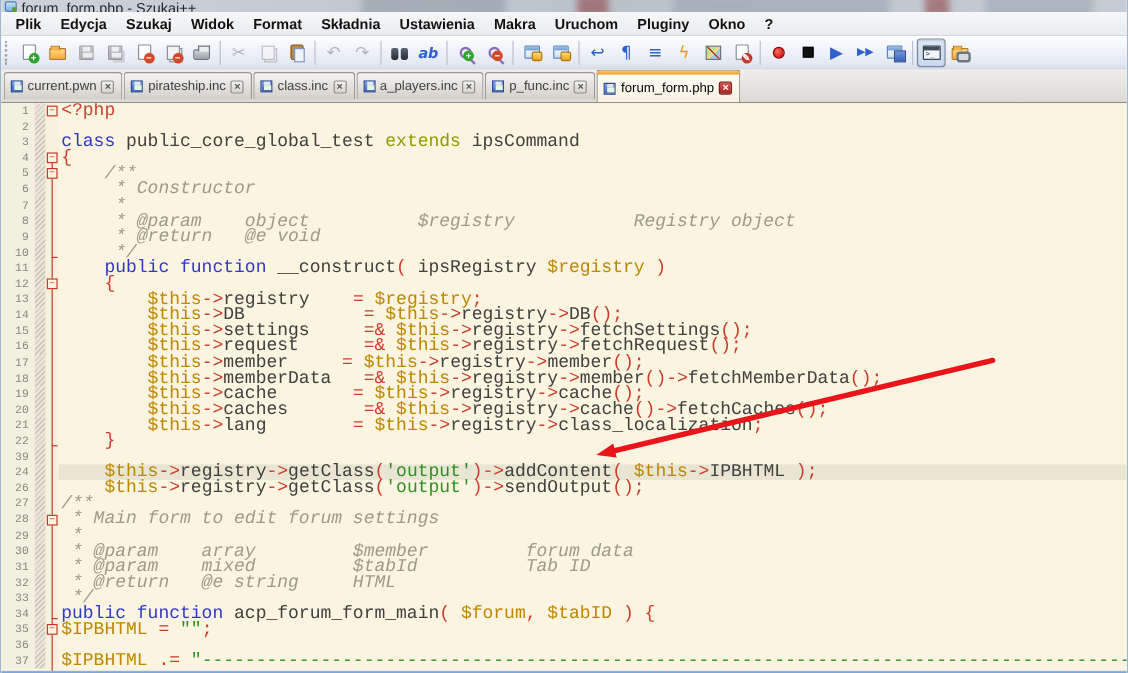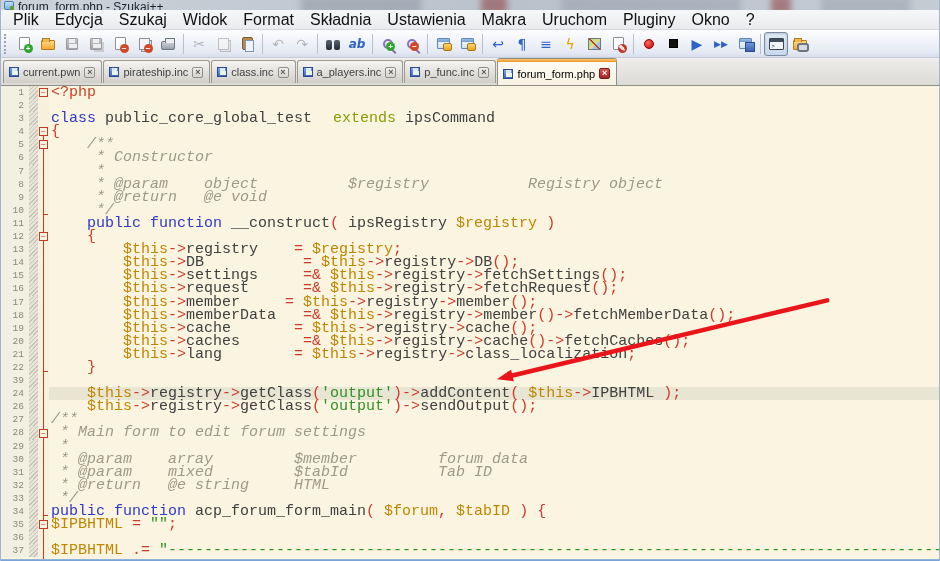--- a/index.html
+++ b/index.html
@@ -8,21 +8,21 @@
 
   
   .titlebar { position:relative; height:10px; background:linear-gradient(90deg,#cdd3da 0%,#c2c9d2 30%,#b9c1cb 55%,#c6ccd4 100%); overflow:hidden; }
   .titlebar .blob { position:absolute; top:-4px; height:18px; filter:blur(3px); opacity:.55; }
   .titlebar .title-text { position:absolute; left:17px; top:0; font-size:12px; color:#1d2430; white-space:nowrap; }
   .titlebar .app-ico { position:absolute; left:3px; top:1px; width:10px; height:9px; background:linear-gradient(#bfe0f7,#7fb2e5); border:1px solid #4a7dbb; border-radius:2px; }
   .titlebar .app-ico:after { content:""; position:absolute; right:-1px; bottom:-1px; width:4px; height:4px; background:#5aa02c; border-radius:1px; }
 
   
   .menubar { height:20px; background:linear-gradient(#f6f7f8,#e9ebee); border-bottom:1px solid #d5d7da; display:flex; align-items:center; padding-left:4px; }
-  .menu-item { font-size:16px; color:#111; padding:2px 8px; white-space:nowrap; cursor:default; }
+  .menu-item { font-size:12px; color:#111; padding:2px 8px; white-space:nowrap; cursor:default;font-weight:bold; }
 
   
   .toolbar { height:28px; background:linear-gradient(#fdfeff,#e3e8f2 85%,#d8deea); border-bottom:1px solid #c7ccd6; display:flex; align-items:center; padding-left:2px; }
   .grip { width:5px; height:20px; border-left:2px dotted #9aa4b4; margin:0 3px 0 1px; }
   .tsep { width:1px; height:20px; background:#b9c0cd; margin:0 3px; }
   .tbtn { width:24px; height:24px; display:flex; align-items:center; justify-content:center; border-radius:3px; position:relative; }
   .tbtn.pressed { border:1px solid #7a8aa0; background:linear-gradient(#dfe9f6,#c8d8ee); box-shadow:inset 0 1px 2px rgba(0,0,0,.15); }
   .tbtn.dis { filter:grayscale(1) opacity(.5); }
   
   .i-page { width:11px; height:13px; background:#fdfdfd; border:1px solid #8a8f98; border-radius:1px; position:relative; box-shadow:inset 0 0 0 1px #fff; }
@@ -69,21 +69,21 @@
 
   
   .editor { position:relative; height:475px; background:#fbf4e0; overflow:hidden; font-family:"Liberation Mono","DejaVu Sans Mono",monospace; }
   .row { display:flex; height:13.1px; align-items:stretch; }
   .ln { width:28px; flex:none; background:#f2f0e1; color:#8b887b; font-size:9.5px; line-height:13.1px; text-align:right; padding-right:5px; }
   .hatch { width:9px; flex:none; background:repeating-linear-gradient(135deg,#c8c5b8 0 1px,#e8e5d8 1px 3px); }
   .fold { width:11px; flex:none; background:#f6f0dc; position:relative; }
   .code { flex:1; font-size:15px; line-height:13.1px; white-space:pre; color:#404040; padding-left:2px; }
   .row.cur .code { background:#e8e5d2; }
   .tk{color:#3038c8;} .td{color:#404040;} .tv{color:#bf8600;} .to{color:#ce3b2b;}
-  .ts{color:#2e9125;} .tc{color:#9e9a89;font-style:italic;} .tp{color:#c8432b;} .tx{color:#8f9a00;margin-left:12px;}
+  .ts{color:#2e9125;} .tc{color:#9e9a89;font-style:italic;} .tp{color:#c8432b;} .tx{color:#8f9a00;}
   .foldlayer { position:absolute; left:37px; top:0; width:11px; height:100%; pointer-events:none; }
   .fline { position:absolute; left:5px; width:1px; background:#c63a28; }
   .fbox { position:absolute; left:1px; width:9px; height:9px; background:#fbf4e0; border:1px solid #c63a28; color:#c63a28; font-size:8px; line-height:7px; text-align:center; pointer-events:auto; }
   .ftick { position:absolute; left:5px; width:5px; height:1px; background:#c63a28; }
 
   .bottom-edge { position:absolute; left:0; right:0; bottom:0; height:2px; background:linear-gradient(#9dbce0,#6e9bd4); z-index:40; }
   #arrow-overlay { position:absolute; inset:0; pointer-events:none; z-index:50; }
 </style>
 </head>
 <body>

